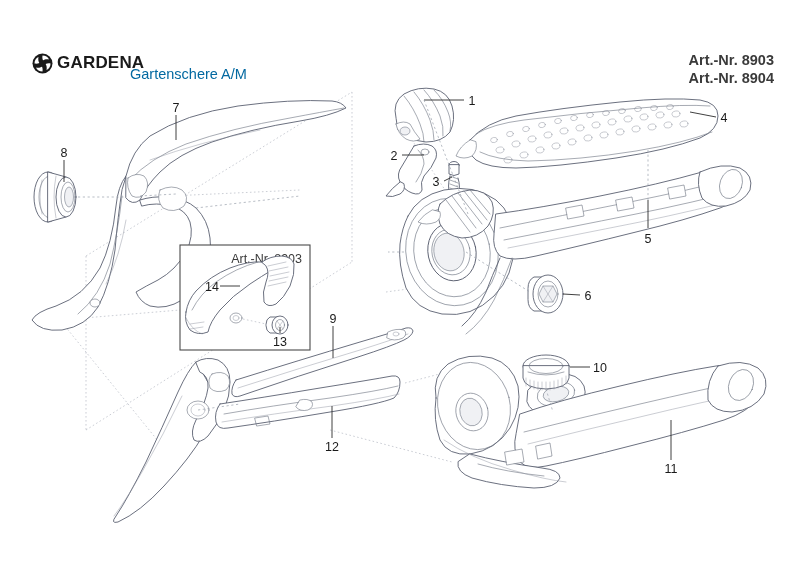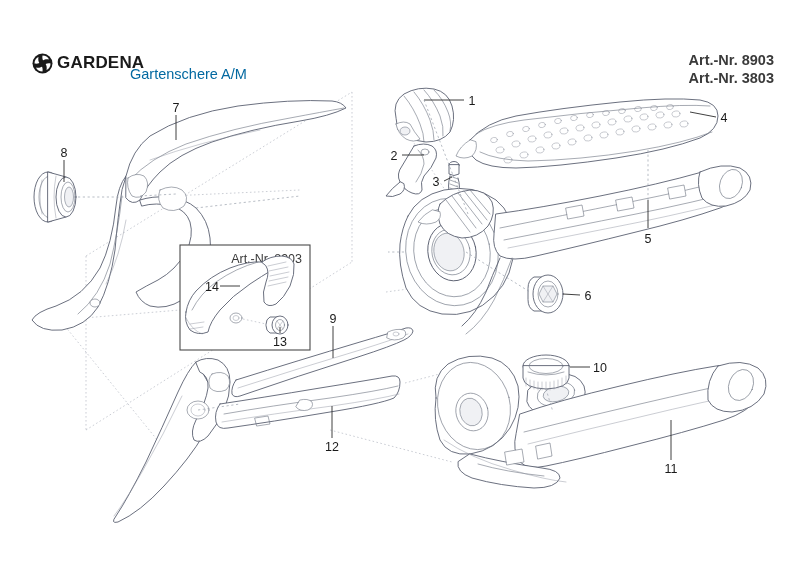--- a/index.html
+++ b/index.html
@@ -118,21 +118,21 @@
       </svg>
       <span id="brand-word">GARDENA</span>
     </div>
 
     <div id="model-lines">
       <div>Gartenschere A/M</div>
     </div>
 
     <div id="artnr-lines">
       <div>Art.-Nr. 8903</div>
-      <div>Art.-Nr. 3803</div>
+      <div>Art.-Nr. 8904</div>
     </div>
   </div>
 
   <svg id="drawing" viewBox="0 0 802 567">
 
     <g>
       <path class="dotline-fine" d="M86 256 L352 92"></path>
       <path class="dotline-fine" d="M86 256 L86 430"></path>
       <path class="dotline-fine" d="M86 430 L352 262"></path>
       <path class="dotline-fine" d="M352 92 L352 262"></path>

